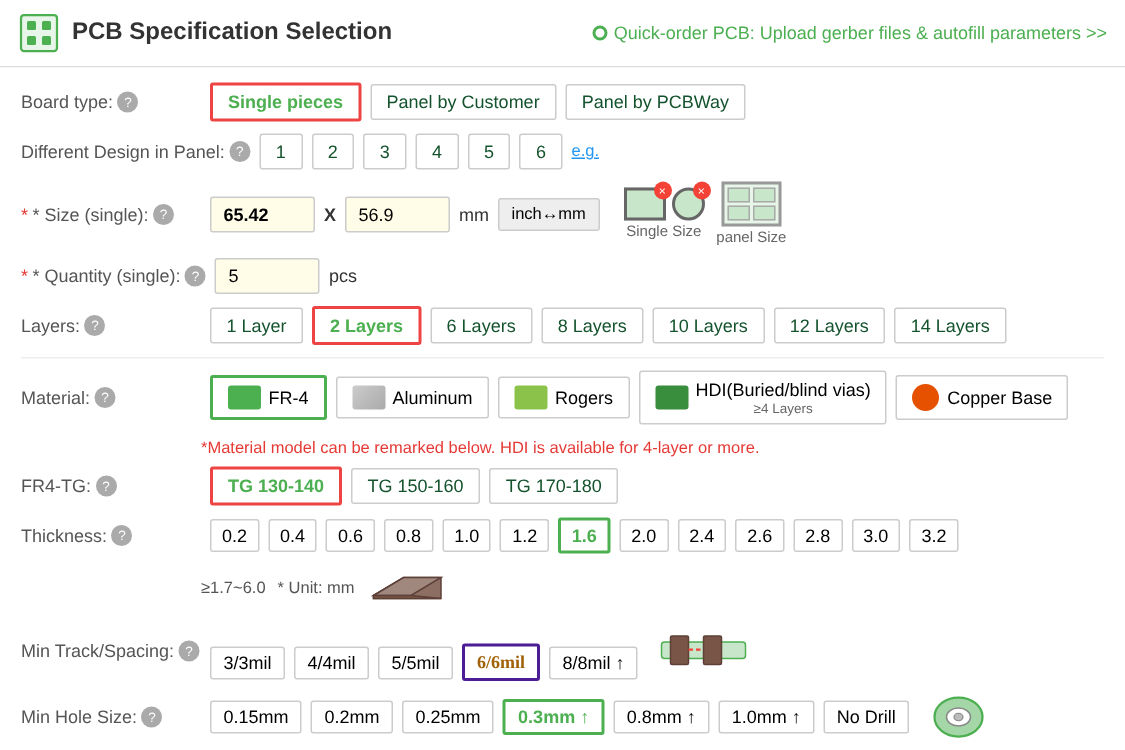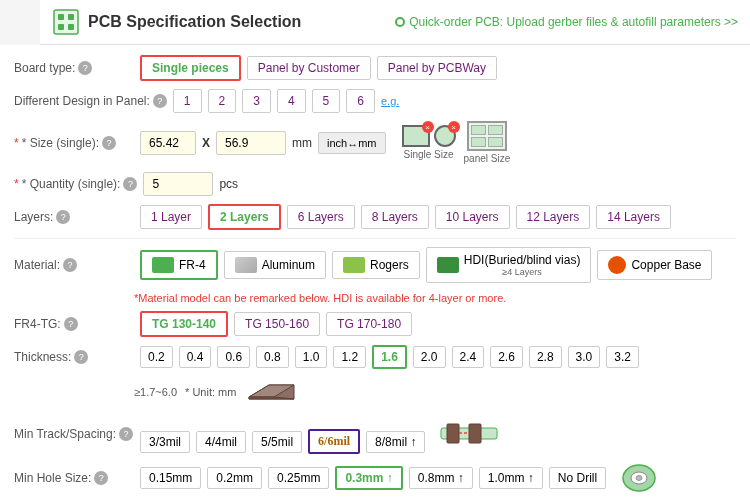--- a/index.html
+++ b/index.html
@@ -11,21 +11,20 @@
       min-height: 500px;
       color: #333;
     }
     .header {
       background: #fff;
       border-bottom: 1px solid #ddd;
       padding: 8px 12px;
       display: flex;
       align-items: center;
       justify-content: space-between;
-      margin-left: 40px;
     }
     .header-left {
       display: flex;
       align-items: center;
       gap: 8px;
     }
     .header-title {
       font-size: 16px;
       font-weight: bold;
       color: #333;
@@ -75,21 +74,21 @@
       justify-content: center;
       cursor: pointer;
     }
     .btn {
       padding: 4px 10px;
       border: 1px solid #ccc;
       background: #fff;
       cursor: pointer;
       border-radius: 2px;
       font-size: 12px;
-      color: #701a75;
+      color: #14532d;
     }
     .btn.active {
       border: 2px solid #ef4444;
       color: #4caf50;
       background: #fff;
       font-weight: bold;
     }
     .input-field {
       border: 1px solid #ccc;
       padding: 4px 8px;
@@ -240,21 +239,21 @@
     <button class="btn">6</button>
     <span class="eg-link">e.g.</span>
   </div>
 
   <div class="row">
     <div class="row-label">
       <span style="color:#e53935;">*</span>
       <span>* Size (single):</span>
       <span class="help-icon">?</span>
     </div>
-    <input class="input-field" type="text" value="65.42" style="width: 56px;">
+    <input class="input-field" type="text" value="65.42" style="width: 70px; font-weight: bold;">
     <span style="font-weight:bold;">X</span>
     <input class="input-field" type="text" value="56.9" style="width: 70px;">
     <span>mm</span>
     <button class="unit-btn active">inch↔mm</button>
 
     <div class="size-images">
       <div class="size-img-box">
         <div style="display:flex;gap:4px;align-items:center;">
           <div style="width:28px;height:22px;border:2px solid #666;background:#c8e6c9;position:relative;">
             <div style="position:absolute;top:-6px;right:-6px;width:12px;height:12px;border-radius:50%;background:#f44336;color:#fff;font-size:8px;display:flex;align-items:center;justify-content:center;">×</div>

